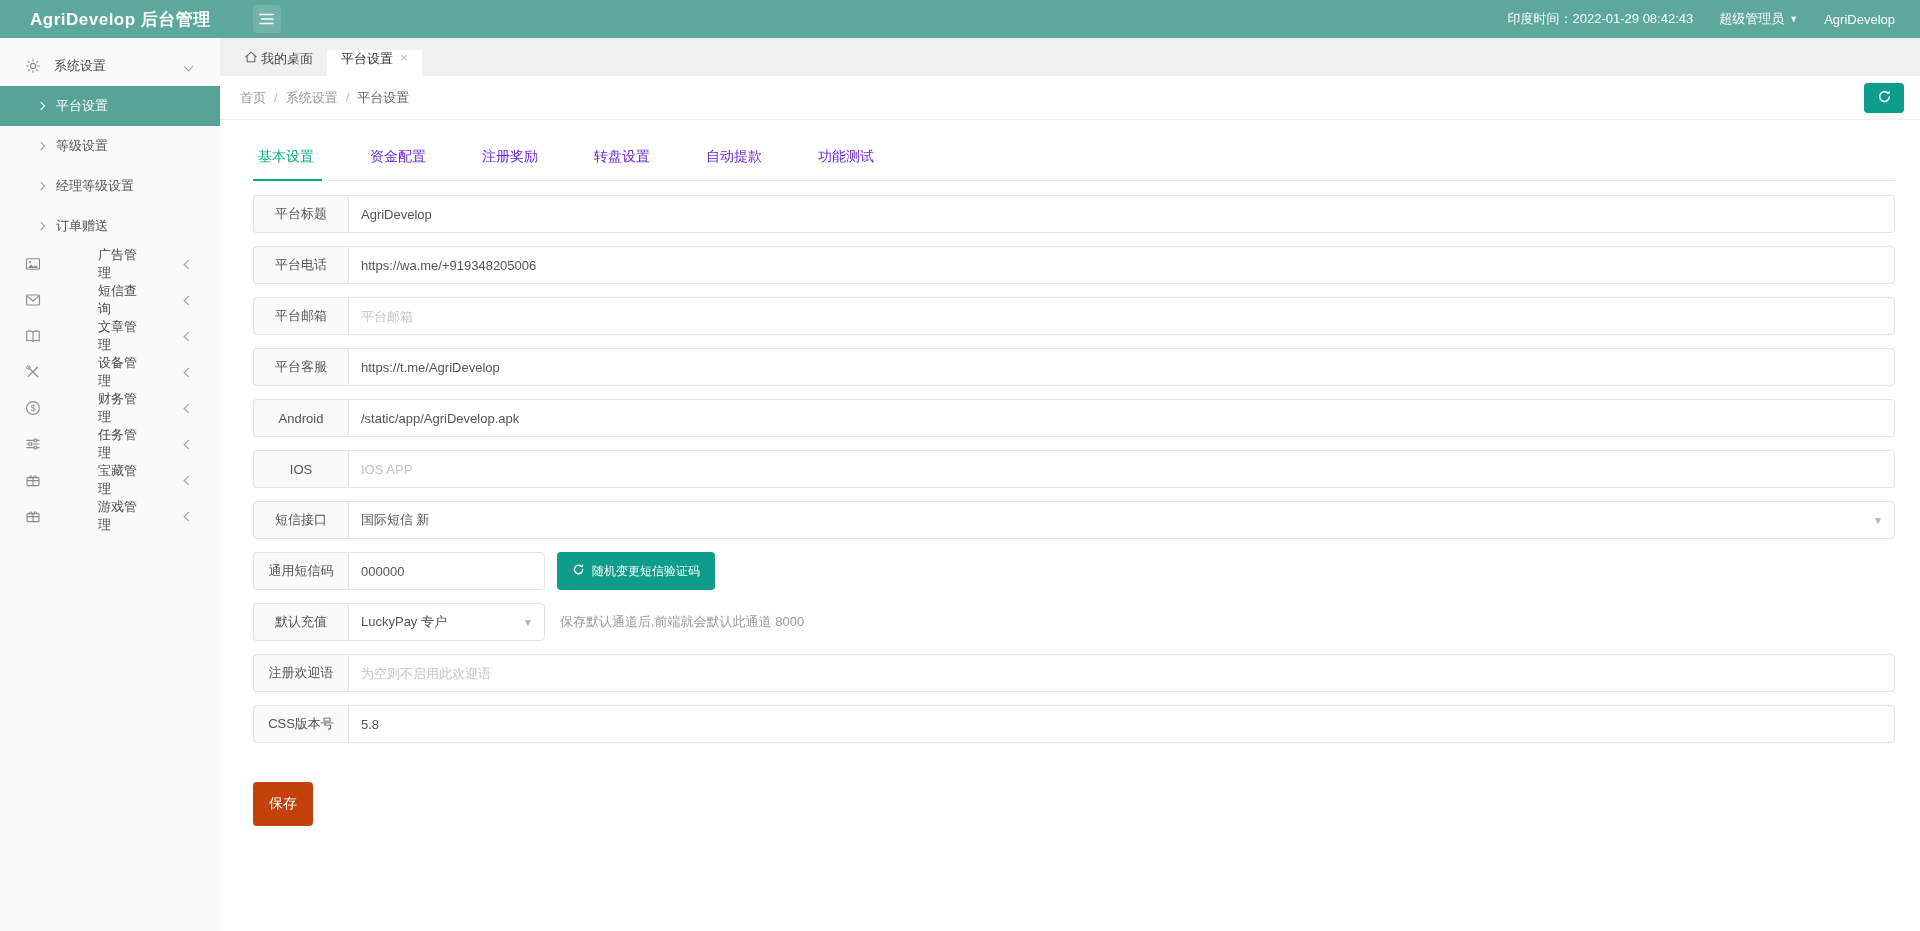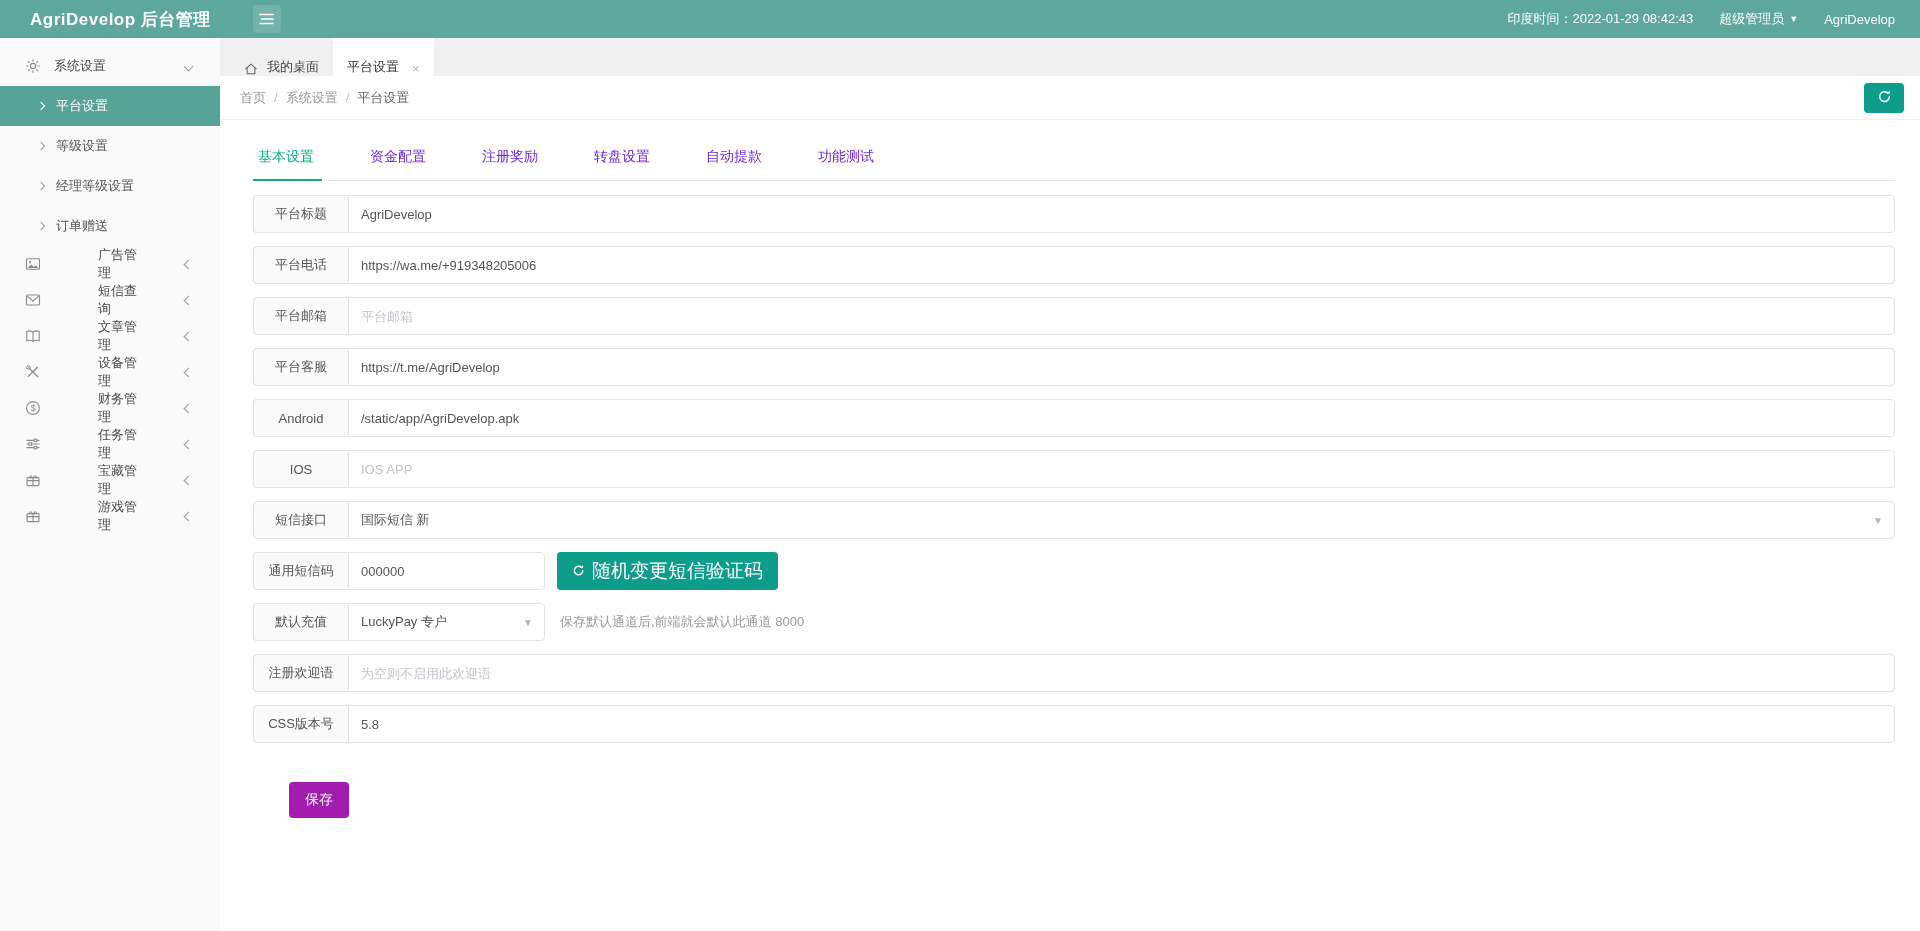--- a/index.html
+++ b/index.html
@@ -31,21 +31,21 @@
   .side-sub-item .chev { margin-right:12px; width:6px; height:6px; }
   .side-sub-item.active { background:#57a398; color:#fff; }
   .side-sub-item.active .chev { border-color:#fff; }
   .side-item { height:36px; display:flex; align-items:center; padding:0 28px 0 25px; font-size:13px; color:#4a4a4a; cursor:pointer;gap:44px; }
   .side-item .icon { width:16px; height:16px; margin-right:13px; flex-shrink:0; }
   .side-item .grow { flex:1; }
   .icon svg { display:block; width:100%; height:100%; }
 
   
   .tabbar { height:38px; background:#f0f0f0; display:flex; align-items:stretch; padding-left:10px; flex-shrink:0; }
-  .wtab { display:flex; align-items:flex-end; padding:0 14px; font-size:13px; color:#444; cursor:pointer; gap:9px; }
+  .wtab { display:flex; align-items:flex-start; padding:0 14px; font-size:13px; color:#444; cursor:pointer; gap:3px;margin-top:12px; }
   .wtab .home-ic { width:14px; height:14px; }
   .wtab.active { background:#fff; color:#333; }
   .wtab .close { color:#b8b8b8; font-size:13px; margin-left:4px; }
 
   
   .crumbbar { height:44px; background:#fff; border-bottom:1px solid #efefef; display:flex; align-items:center; padding:0 16px 0 20px; flex-shrink:0; }
   .crumbs { font-size:13px; color:#9a9a9a; display:flex; gap:8px; align-items:center; }
   .crumb { cursor:pointer; }
   .crumb.last { color:#666; }
   .crumb-sep { color:#c0c0c0; }
@@ -63,22 +63,22 @@
   .form { margin-top:14px; }
   .frow { display:flex; align-items:center; margin-bottom:13px; height:38px; }
   .igroup { display:flex; height:38px; flex:1; }
   .igroup.narrow { flex:0 0 292px; }
   .flabel { width:95px; flex-shrink:0; background:#fafafa; border:1px solid #e4e4e4; border-right:none; border-radius:4px 0 0 4px; display:flex; align-items:center; justify-content:center; font-size:13px; color:#555; }
   .fwrap { position:relative; flex:1; }
   .finput { width:100%; height:38px; border:1px solid #e4e4e4; border-radius:0 4px 4px 0; padding:0 12px; font-size:13px; color:#555; outline:none; font-family:inherit; background:#fff; }
   .finput::placeholder { color:#c0c4cc; opacity:1; }
   .fwrap .sel-caret { position:absolute; right:12px; top:50%; transform:translateY(-50%); color:#b4b4b4; font-size:10px; pointer-events:none; }
   .helper { font-size:13px; color:#9a9a9a; margin-left:15px; }
-  .teal-btn { margin-left:12px; height:38px; background:#0e9d8b; color:#fff; border:none; border-radius:4px; font-size:19px; padding:0 15px; display:flex; align-items:center; gap:7px; cursor:pointer; font-family:inherit; }
-  .save-btn { margin-top:26px; height:36px; min-width:52px; background:#a21caf; color:#fff; border:none; border-radius:4px; font-size:14px; padding:0 16px; cursor:pointer; font-family:inherit;margin-left:36px; }
+  .teal-btn { margin-left:12px; height:38px; background:#0e9d8b; color:#fff; border:none; border-radius:4px; font-size:12px; padding:0 15px; display:flex; align-items:center; gap:7px; cursor:pointer; font-family:inherit; }
+  .save-btn { margin-top:26px; height:44px; min-width:52px; background:#c2410c; color:#fff; border:none; border-radius:4px; font-size:14px; padding:0 16px; cursor:pointer; font-family:inherit; }
 </style>
 </head>
 <body>
 
 <div class="header">
   <div class="header-title">AgriDevelop 后台管理</div>
   <div class="hamburger">
     <span>
       <svg width="15" height="12" viewBox="0 0 15 12">
           <path d="M1 1.5h13M2.5 6h11.5M1 10.5h13" stroke="#fff" stroke-width="1.6" stroke-linecap="round"></path>

